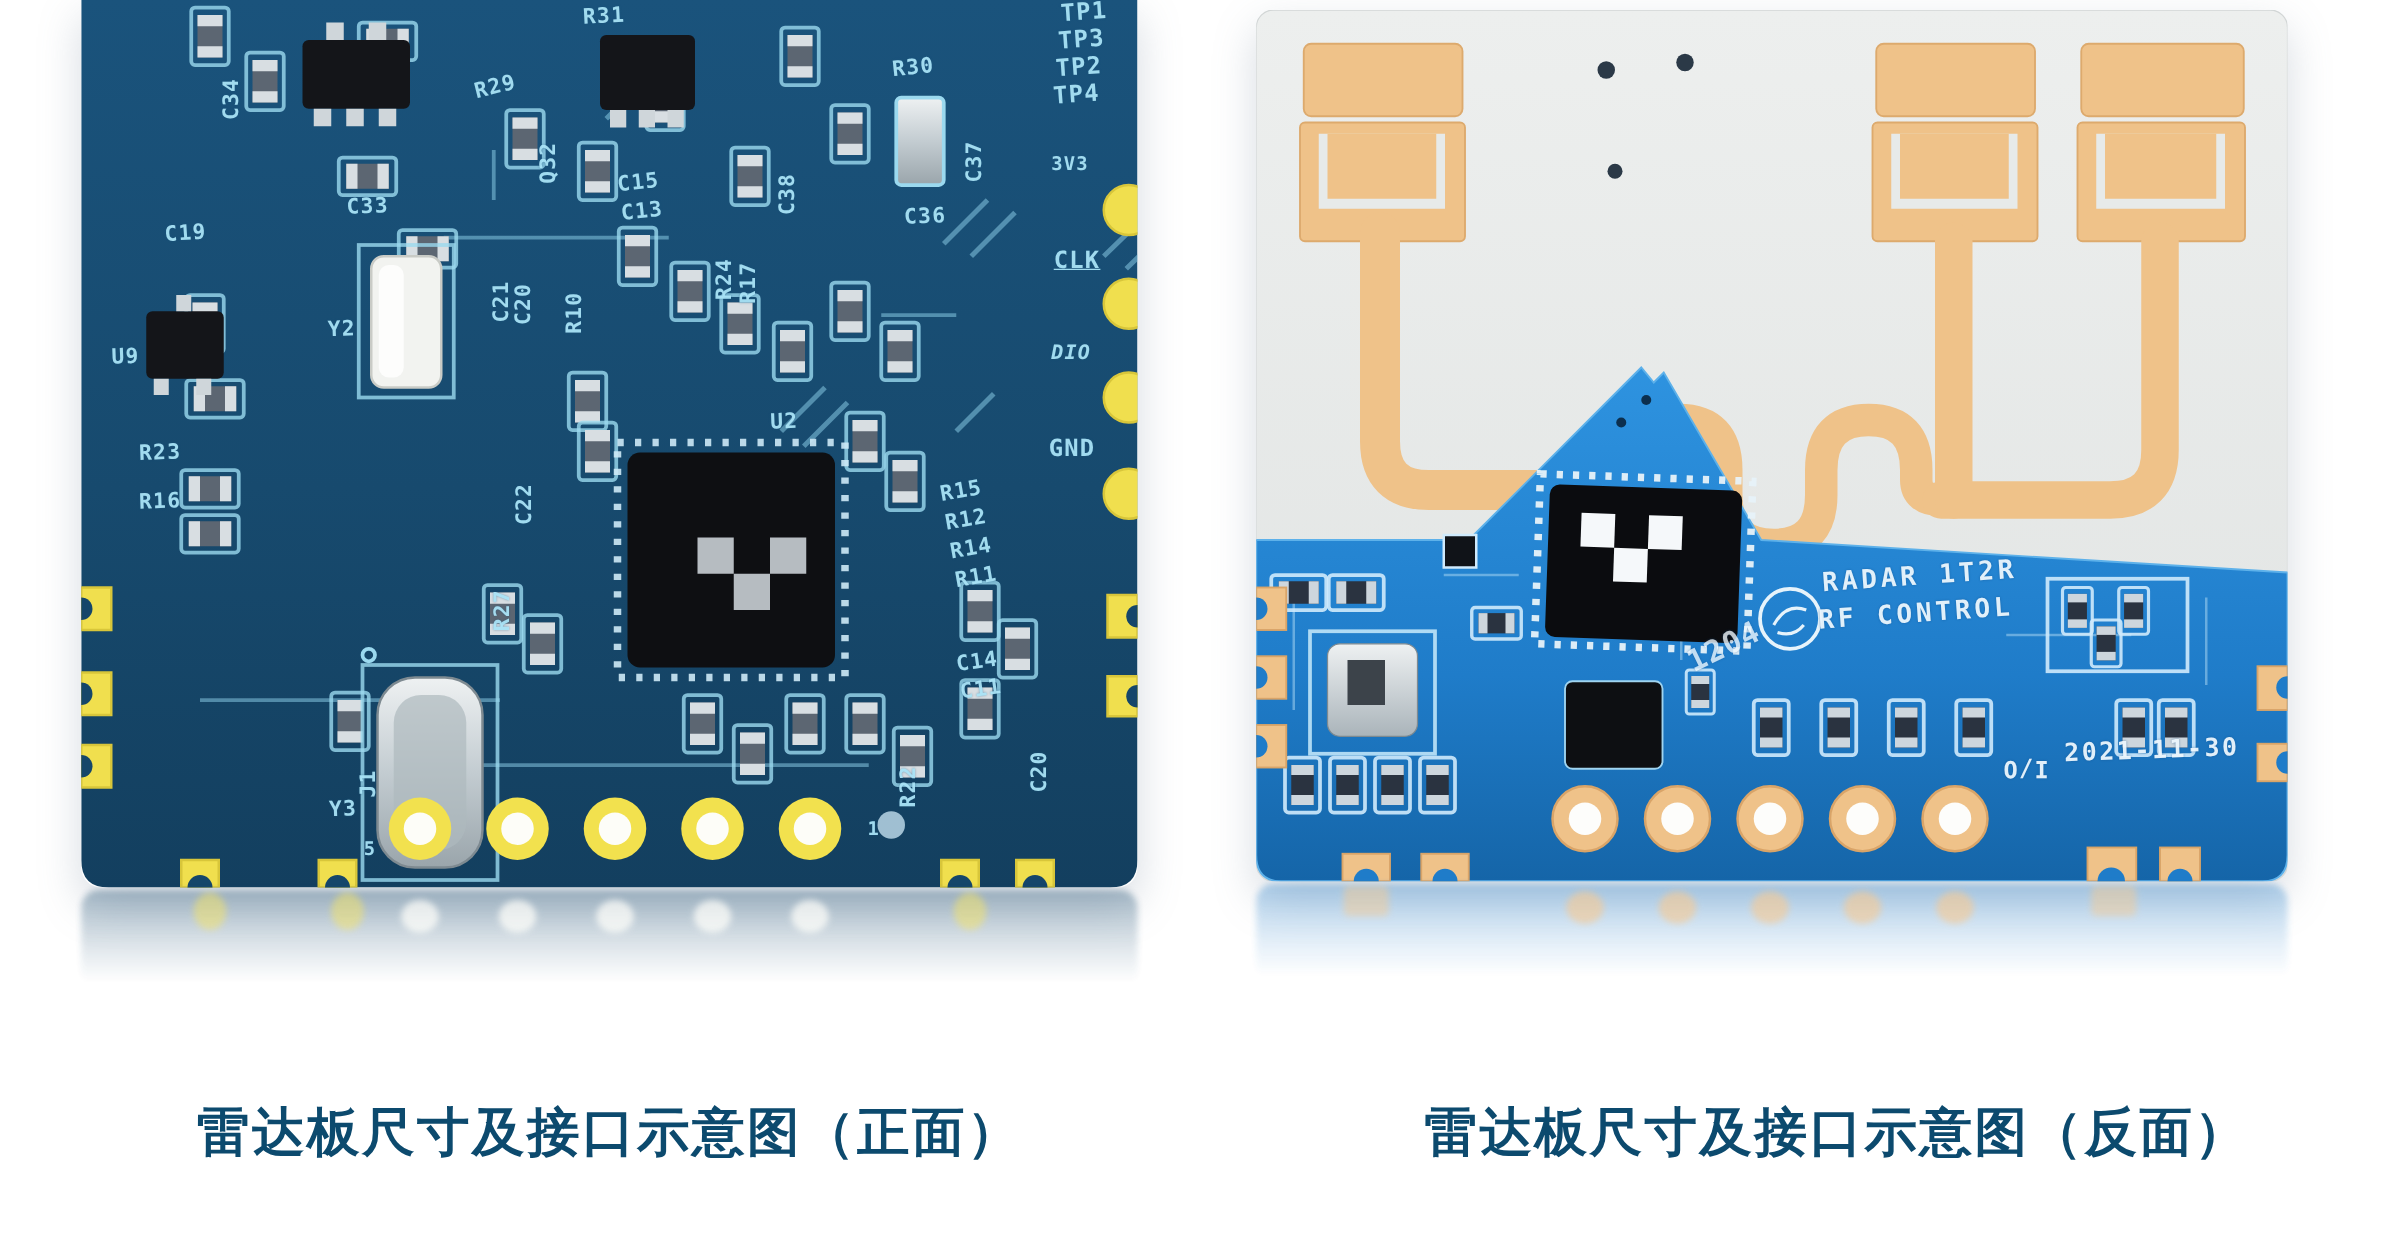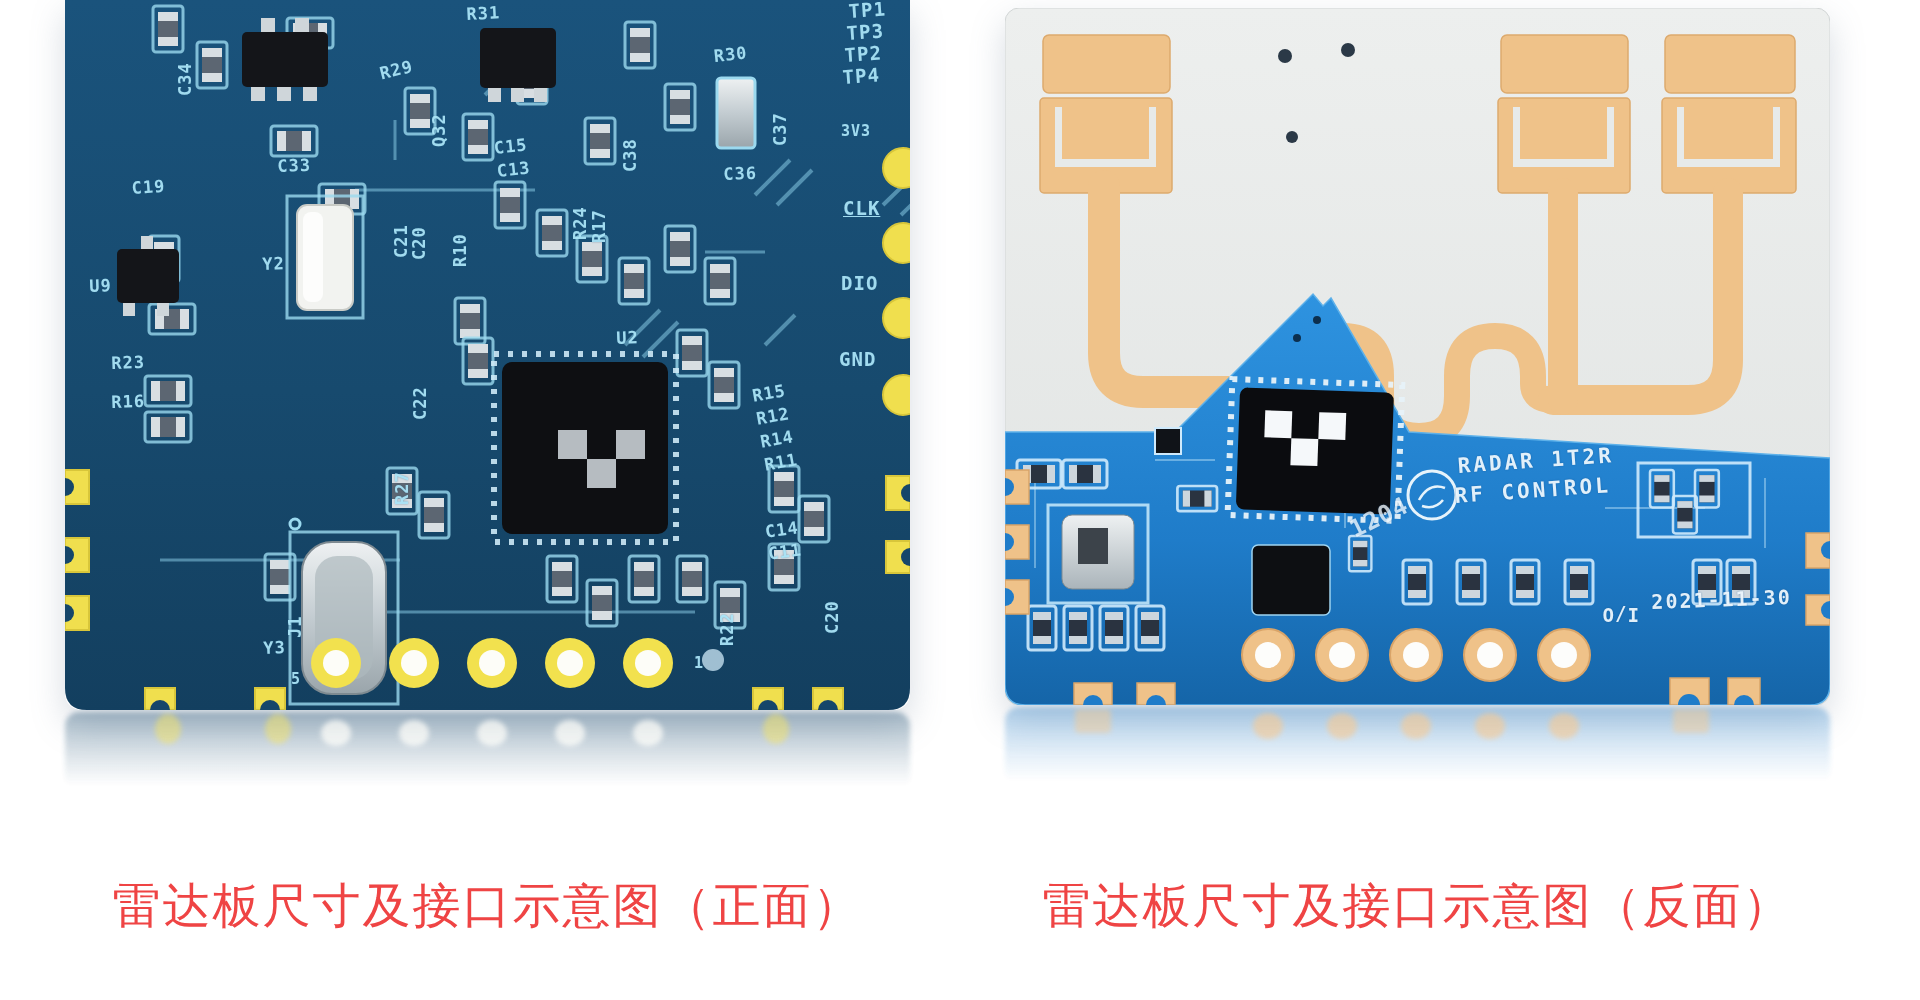--- a/index.html
+++ b/index.html
@@ -9,22 +9,22 @@
   .board svg{display:block;}
   
   .sk{position:absolute;font-family:"DejaVu Sans Mono","Liberation Mono",monospace;
       font-weight:700;font-size:17px;line-height:1;color:#a9e3f6;white-space:nowrap;
       transform-origin:0 0;letter-spacing:1px;opacity:.95;text-shadow:0 0 2px rgba(30,90,130,.55);}
   .back-photo .sk{color:#ecf6fd;text-shadow:0 0 2px rgba(20,80,140,.6);}
   .sk.b-bold{letter-spacing:3px;font-weight:700;}
   .sk.b-dim{opacity:.8;}
   .sk.b-wide{letter-spacing:2px;}
   .caption{position:absolute;top:876px;height:60px;display:flex;align-items:center;justify-content:center;
-           font-family:"Liberation Serif","DejaVu Serif",serif;font-size:48px;color:#ef4444;
-           letter-spacing:2px;font-weight:400;}
+           font-family:"Liberation Serif","DejaVu Serif",serif;font-size:42px;color:#0c4a6e;
+           letter-spacing:2px;font-weight:700;}
   .reflection{position:absolute;filter:blur(2.5px);opacity:.8;pointer-events:none;}
   .refl-dot{position:absolute;border-radius:50%;}
 </style>
 </head>
 <body>
 
 <div id="stage">
 
   <div class="board front-photo" style="left:65px;top:0;width:845px;height:710px;border-radius:0 0 16px 16px;">
     <svg width="845" height="710" viewBox="0 0 845 710">
@@ -187,21 +187,21 @@
       </g>
     </svg>
 
     <div class="label-layer" style="position:absolute;inset:0;">
         <span class="sk" style="left: 783px; top: 2px; font-size: 19px; transform: rotate(-4deg);">TP1</span>
         <span class="sk" style="left: 781px; top: 24px; font-size: 19px; transform: rotate(-4deg);">TP3</span>
         <span class="sk" style="left: 779px; top: 46px; font-size: 19px; transform: rotate(-4deg);">TP2</span>
         <span class="sk" style="left: 777px; top: 68px; font-size: 19px; transform: rotate(-4deg);">TP4</span>
         <span class="sk" style="left: 776px; top: 124px; font-size: 15px;">3V3</span>
         <span class="sk" style="left: 778px; top: 199px; font-size: 19px; text-decoration: underline;">CLK</span>
-        <span class="sk" style="left: 776px; top: 274px; font-size: 19px;">DIO</span>
+        <span class="sk" style="left: 776px; top: 274px; font-size: 16px; font-style: italic;">DIO</span>
         <span class="sk" style="left: 774px; top: 350px; font-size: 19px;">GND</span>
         <span class="sk" style="left: 112px; top: 96px; transform: rotate(-90deg);">C34</span>
         <span class="sk" style="left: 401px; top: 6px; transform: rotate(-3deg);">R31</span>
         <span class="sk" style="left: 313px; top: 66px; transform: rotate(-14deg);">R29</span>
         <span class="sk" style="left: 366px; top: 147px; transform: rotate(-90deg);">Q32</span>
         <span class="sk" style="left: 212px; top: 158px; transform: rotate(-2deg);">C33</span>
         <span class="sk" style="left: 428px; top: 140px; transform: rotate(-6deg);">C15</span>
         <span class="sk" style="left: 431px; top: 163px; transform: rotate(-6deg);">C13</span>
         <span class="sk" style="left: 648px; top: 48px; transform: rotate(-6deg);">R30</span>
         <span class="sk" style="left: 658px; top: 166px; transform: rotate(-2deg);">C36</span>
@@ -408,15 +408,15 @@
     <span class="refl-dot" style="left:248px;top:6px;width:30px;height:26px;background:rgba(239,194,137,.7);"></span>
     <span class="refl-dot" style="left:322px;top:6px;width:30px;height:26px;background:rgba(239,194,137,.7);"></span>
     <span class="refl-dot" style="left:396px;top:6px;width:30px;height:26px;background:rgba(239,194,137,.7);"></span>
     <span class="refl-dot" style="left:470px;top:6px;width:30px;height:26px;background:rgba(239,194,137,.7);"></span>
     <span class="refl-dot" style="left:544px;top:6px;width:30px;height:26px;background:rgba(239,194,137,.7);"></span>
     <span class="refl-dot" style="left:70px;top:2px;width:36px;height:24px;background:rgba(239,194,137,.55);border-radius:4px;"></span>
     <span class="refl-dot" style="left:668px;top:2px;width:36px;height:24px;background:rgba(239,194,137,.55);border-radius:4px;"></span>
   </div>
 
   <div class="caption" style="left:65px;width:845px;">雷达板尺寸及接口示意图（正面）</div>
-  <div class="caption" style="left:1005px;width:825px;">雷达板尺寸及接口示意图（反面）</div>
+  <div class="caption" style="left:1057px;width:825px;">雷达板尺寸及接口示意图（反面）</div>
 
 </div>
 
 </body></html>

